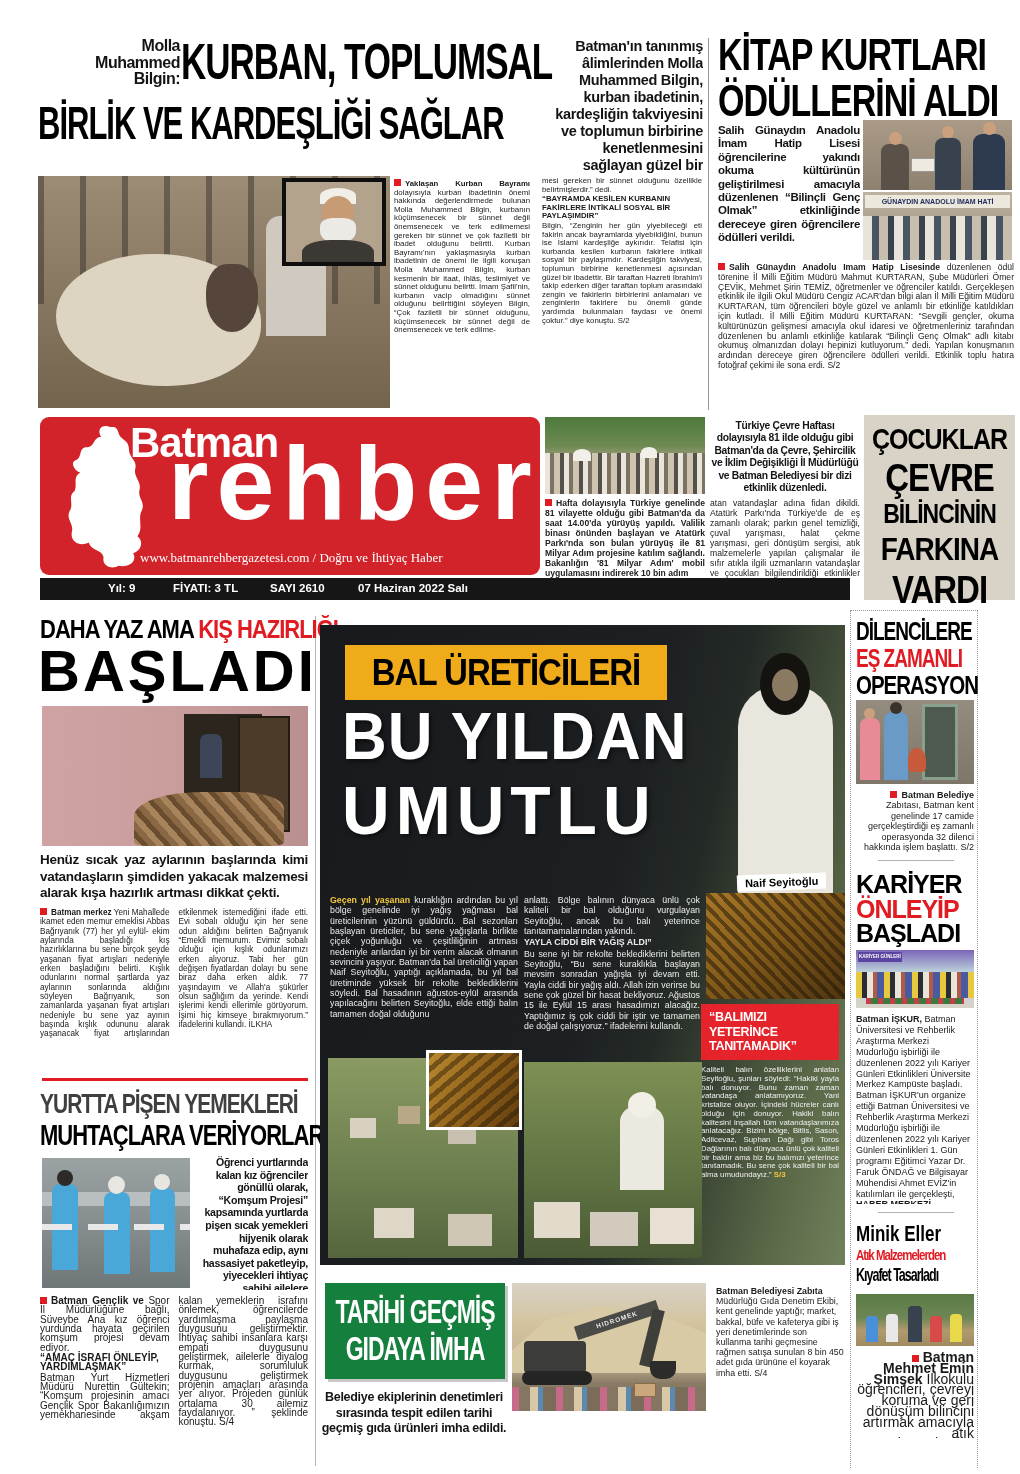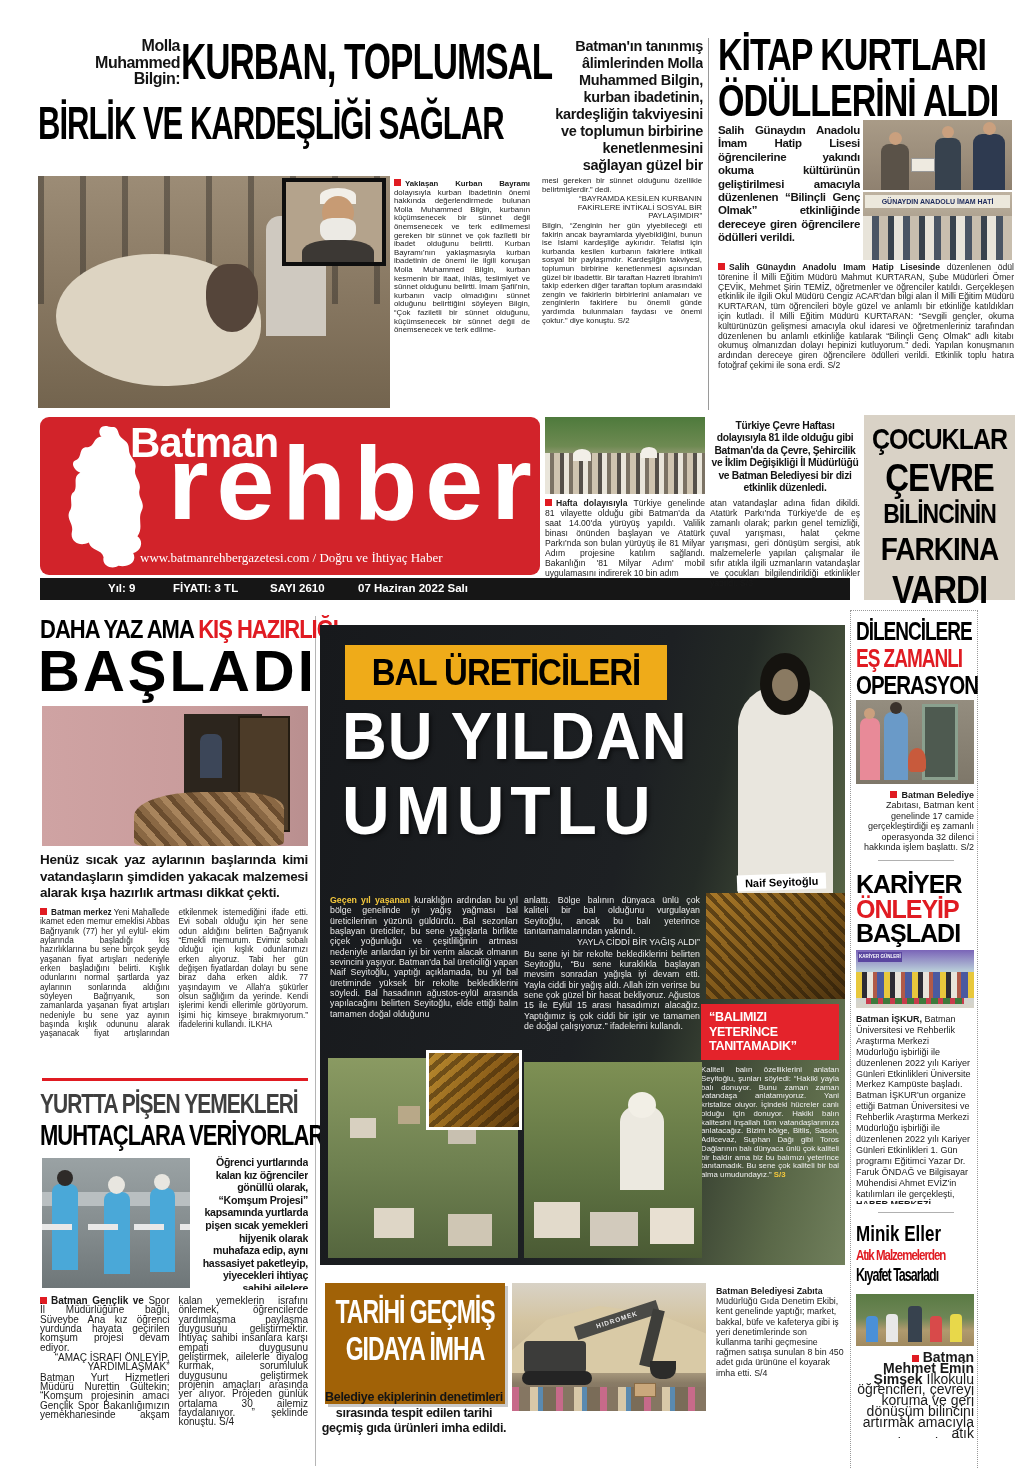--- a/index.html
+++ b/index.html
@@ -4,21 +4,21 @@
 <style>
 *{margin:0;padding:0;box-sizing:border-box}
 html,body{background:#888}
 #page{position:relative;width:1020px;height:1474px;background:#fff;font-family:"Liberation Sans",sans-serif;color:#141414;overflow:hidden}
 .abs{position:absolute}
 .hl{position:absolute;font-weight:bold;color:#000;line-height:1;white-space:nowrap;transform-origin:0 0;letter-spacing:-1px}
 .hlc{position:absolute;font-weight:bold;color:#000;line-height:1;transform-origin:50% 0;text-align:center;letter-spacing:-1px}
 .bodytxt{position:absolute;font-size:7.8px;line-height:8.6px;text-align:justify;overflow:hidden;color:#1a1a1a}
 .bodytxt p{margin-bottom:1px}
 .bullet{display:inline-block;width:7px;height:7px;background:#e01b22;margin-right:4px}
-.sub{font-weight:normal;text-align:right}
+.sub{font-weight:bold;text-align:left}
 .photo{position:absolute;overflow:hidden;background:#b0a896}
 .ph{position:absolute}
 .vrule{position:absolute;width:1px;background:#9a9a9a}
 .red{color:#e01b22}
 .cols2{column-count:2;column-gap:9px}
 .deck{position:absolute;font-weight:bold;overflow:hidden}
 .w{color:#f2f2f2}
 </style>
 </head>
 <body>
@@ -93,21 +93,21 @@
     <span class="abs" style="left:230px;top:4px">SAYI 2610</span>
     <span class="abs" style="left:318px;top:4px">07 Haziran 2022 Salı</span>
   </div>
 
   <div class="photo" style="left:545px;top:417px;width:160px;height:77px;background:linear-gradient(180deg,#4e7a3c 0%,#6e8a52 38%,#b3a792 60%,#a09480 100%)">
     <div class="ph" style="left:0;top:36px;width:100%;height:41px;background:repeating-linear-gradient(90deg,#e9e5da 0 5px,#7b7264 5px 9px,#cfc4b0 9px 15px,#55504a 15px 19px)"></div>
     <div class="ph" style="left:28px;top:32px;width:18px;height:12px;background:#f2efe8;border-radius:50% 50% 0 0"></div>
     <div class="ph" style="left:96px;top:30px;width:16px;height:11px;background:#f2efe8;border-radius:50% 50% 0 0"></div>
   </div>
   <div class="bodytxt" style="left:545px;top:498px;width:160px;height:102px;font-size:8.6px;line-height:10px;font-weight:bold;color:#222">
-    <p><span class="bullet"></span><b>Hafta dolayısıyla</b> <span style="font-weight:normal">Türkiye genelinde 81 vilayette olduğu gibi Batman'da da saat 14.00'da yürüyüş yapıldı. Valilik binası önünden başlayan ve Atatürk Parkı'nda son bulan yürüyüş ile 81 Milyar Adım projesine katılım sağlandı. Bakanlığın '81 Milyar Adım' mobil uygulamasını indirerek 10 bin adım</span></p>
+    <p><span class="bullet"></span><b>Hafta dolayısıyla</b> <span style="font-weight:bold">Türkiye genelinde 81 vilayette olduğu gibi Batman'da da saat 14.00'da yürüyüş yapıldı. Valilik binası önünden başlayan ve Atatürk Parkı'nda son bulan yürüyüş ile 81 Milyar Adım projesine katılım sağlandı. Bakanlığın '81 Milyar Adım' mobil uygulamasını indirerek 10 bin adım</span></p>
   </div>
   <div class="deck" style="left:710px;top:420px;width:150px;height:76px;font-size:10.3px;line-height:12.4px;text-align:center;letter-spacing:-0.3px">Türkiye Çevre Haftası dolayısıyla 81 ilde olduğu gibi Batman'da da Çevre, Şehircilik ve İklim Değişikliği İl Müdürlüğü ve Batman Belediyesi bir dizi etkinlik düzenledi.</div>
   <div class="bodytxt" style="left:710px;top:498px;width:150px;height:102px;font-size:8.6px;line-height:10px">
     <p>atan vatandaşlar adına fidan dikildi. Atatürk Parkı'nda Türkiye'de de eş zamanlı olarak; parkın genel temizliği, çuval yarışması, halat çekme yarışması, geri dönüşüm sergisi, atık malzemelerle yapılan çalışmalar ile sıfır atıkla ilgili uzmanların vatandaşlar ve çocukları bilgilendirildiği etkinlikler yapıldı. S/3</p>
   </div>
 
   <div class="abs" style="left:864px;top:415px;width:151px;height:185px;background:#d9d2c6;padding-top:9px">
     <div class="hlc" style="position:relative;font-size:25px;transform:scaleY(1.2);margin-bottom:10px">ÇOCUKLAR</div>
     <div class="hlc" style="position:relative;font-size:33px;transform:scaleY(1.15);margin-bottom:8px">ÇEVRE</div>
     <div class="hlc" style="position:relative;font-size:23px;transform:scaleY(1.2);margin-bottom:11px">BİLİNCİNİN</div>
@@ -191,21 +191,21 @@
     </div>
     <div class="photo" style="left:204px;top:437px;width:178px;height:196px;background:linear-gradient(180deg,#7e9054 0%,#5e7242 60%,#4a5a34 100%)">
       <div class="ph" style="left:96px;top:44px;width:44px;height:84px;background:#ece9e0;border-radius:16px 16px 0 0"></div>
       <div class="ph" style="left:104px;top:30px;width:28px;height:26px;background:#f2efe6;border-radius:50%"></div>
       <div class="ph" style="left:10px;top:140px;width:46px;height:36px;background:#e2dacb"></div>
       <div class="ph" style="left:66px;top:150px;width:48px;height:34px;background:#d2cabc"></div>
       <div class="ph" style="left:126px;top:146px;width:44px;height:36px;background:#e8e0d2"></div>
     </div>
   </div>
 
-  <div class="abs" style="left:325px;top:1283px;width:180px;height:121px;background:#a16207;box-shadow:3px 3px 0 #c8c8c8">
+  <div class="abs" style="left:325px;top:1283px;width:180px;height:96px;background:#15803d;box-shadow:3px 3px 0 #c8c8c8">
     <div class="hlc" style="position:relative;margin-top:12px;font-size:23px;color:#fff;transform:scaleY(1.45)">TARİHİ GEÇMİŞ</div>
     <div class="hlc" style="position:relative;margin-top:14px;font-size:23px;color:#fff;transform:scaleY(1.45)">GIDAYA İMHA</div>
   </div>
   <div class="deck" style="left:320px;top:1390px;width:188px;height:52px;font-size:12.5px;line-height:15.5px;text-align:center;letter-spacing:-0.3px">Belediye ekiplerinin denetimleri sırasında tespit edilen tarihi geçmiş gıda ürünleri imha edildi.</div>
   <div class="photo" style="left:512px;top:1283px;width:194px;height:128px;background:linear-gradient(180deg,#d8d2c6 0%,#d4c4a0 30%,#c4b494 62%,#8a7c66 78%,#74685a 100%)">
     <div class="ph" style="left:0;top:14px;width:100%;height:76px;background:#d9caa6;clip-path:polygon(0 70%,18% 30%,45% 12%,75% 22%,100% 48%,100% 100%,0 100%)"></div>
     <div class="ph" style="left:12px;top:58px;width:62px;height:32px;background:#3c3c3a;border-radius:4px"></div>
     <div class="ph" style="left:10px;top:88px;width:70px;height:14px;background:#242424;border-radius:7px"></div>
     <div class="ph" style="left:62px;top:30px;width:86px;height:14px;background:#4a4a46;transform:rotate(-18deg);color:#e8e8e8;font-size:6.5px;font-weight:bold;text-align:center;line-height:14px;letter-spacing:1px">HIDROMEK</div>
     <div class="ph" style="left:134px;top:26px;width:12px;height:58px;background:#3e3e3a;transform:rotate(14deg)"></div>

